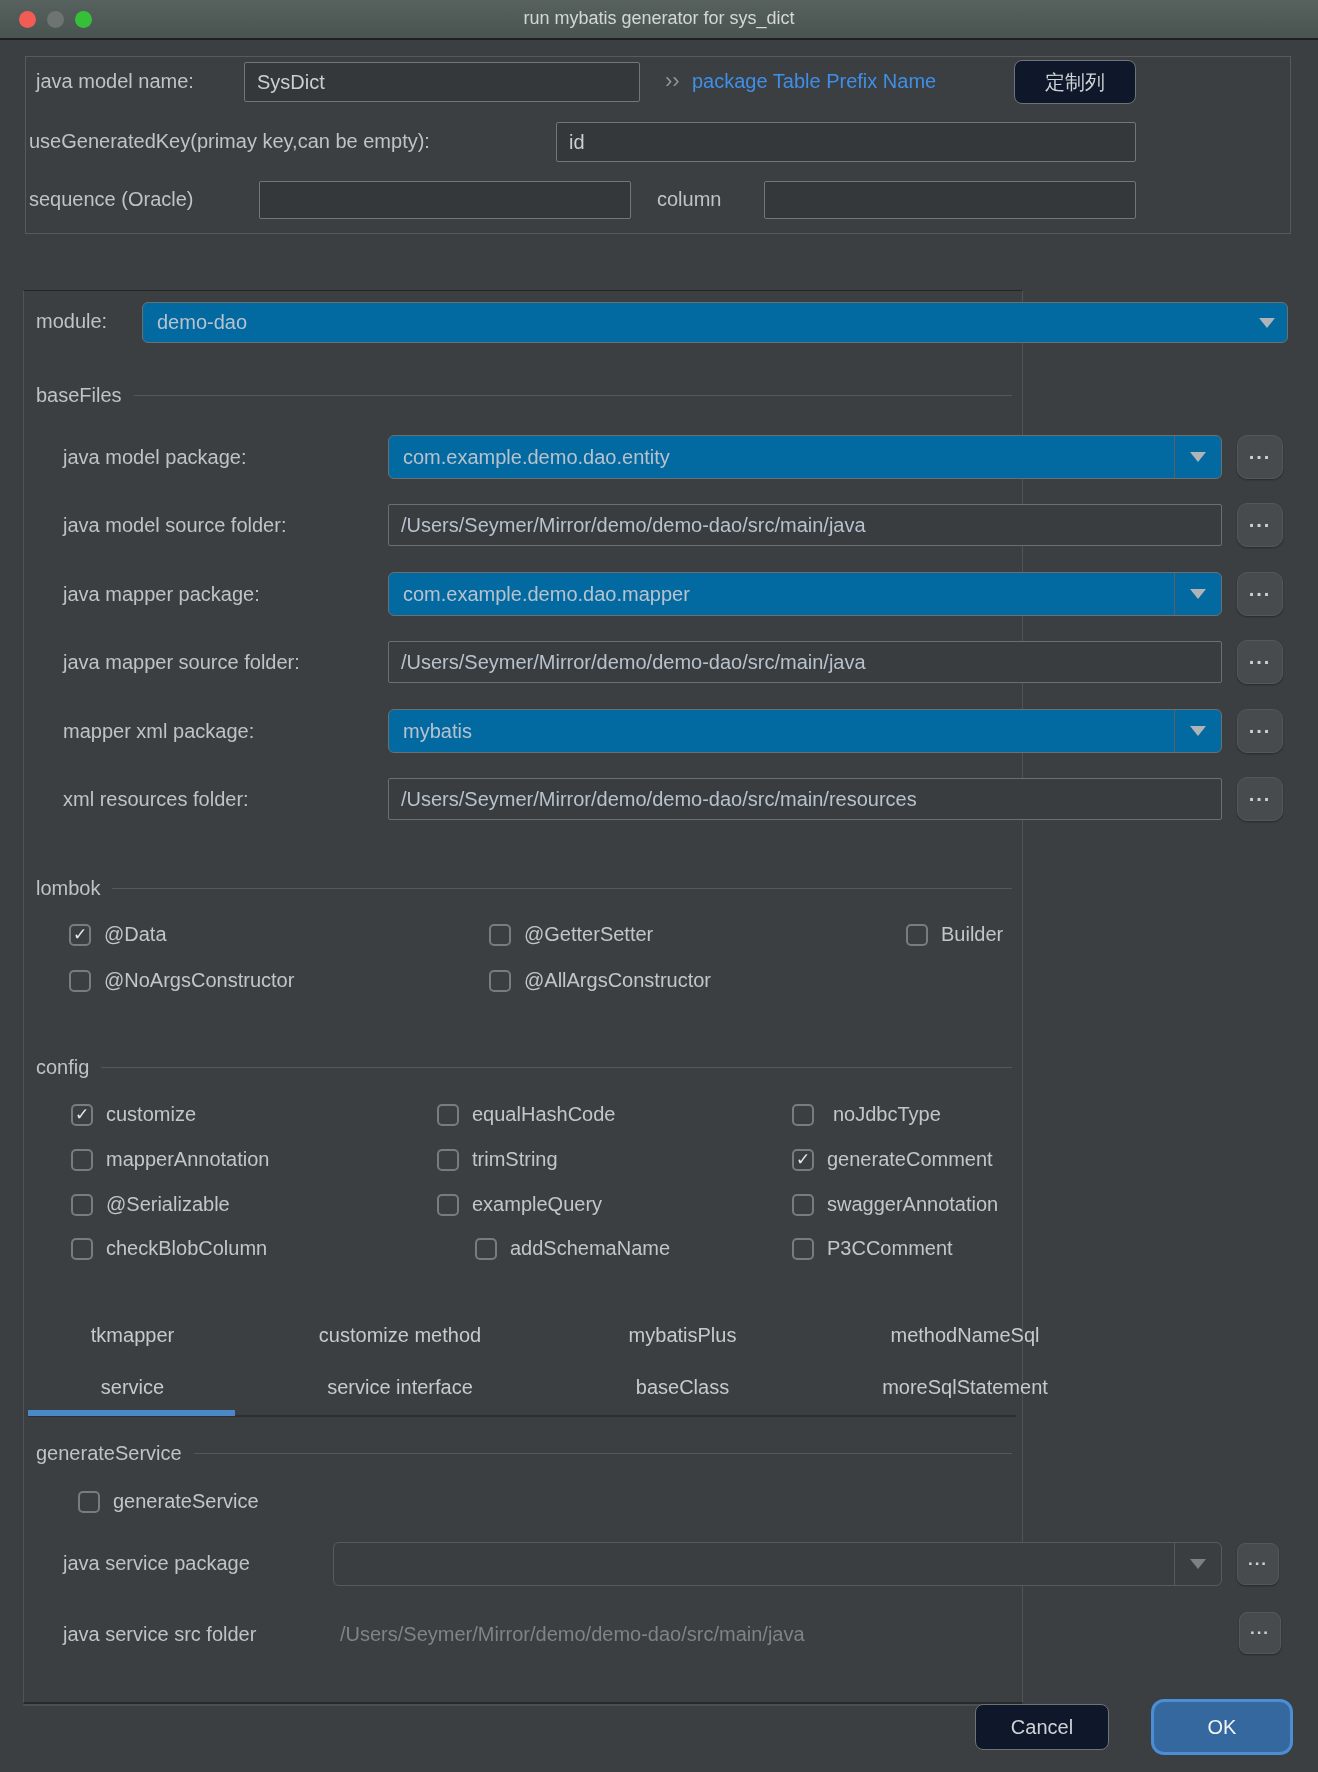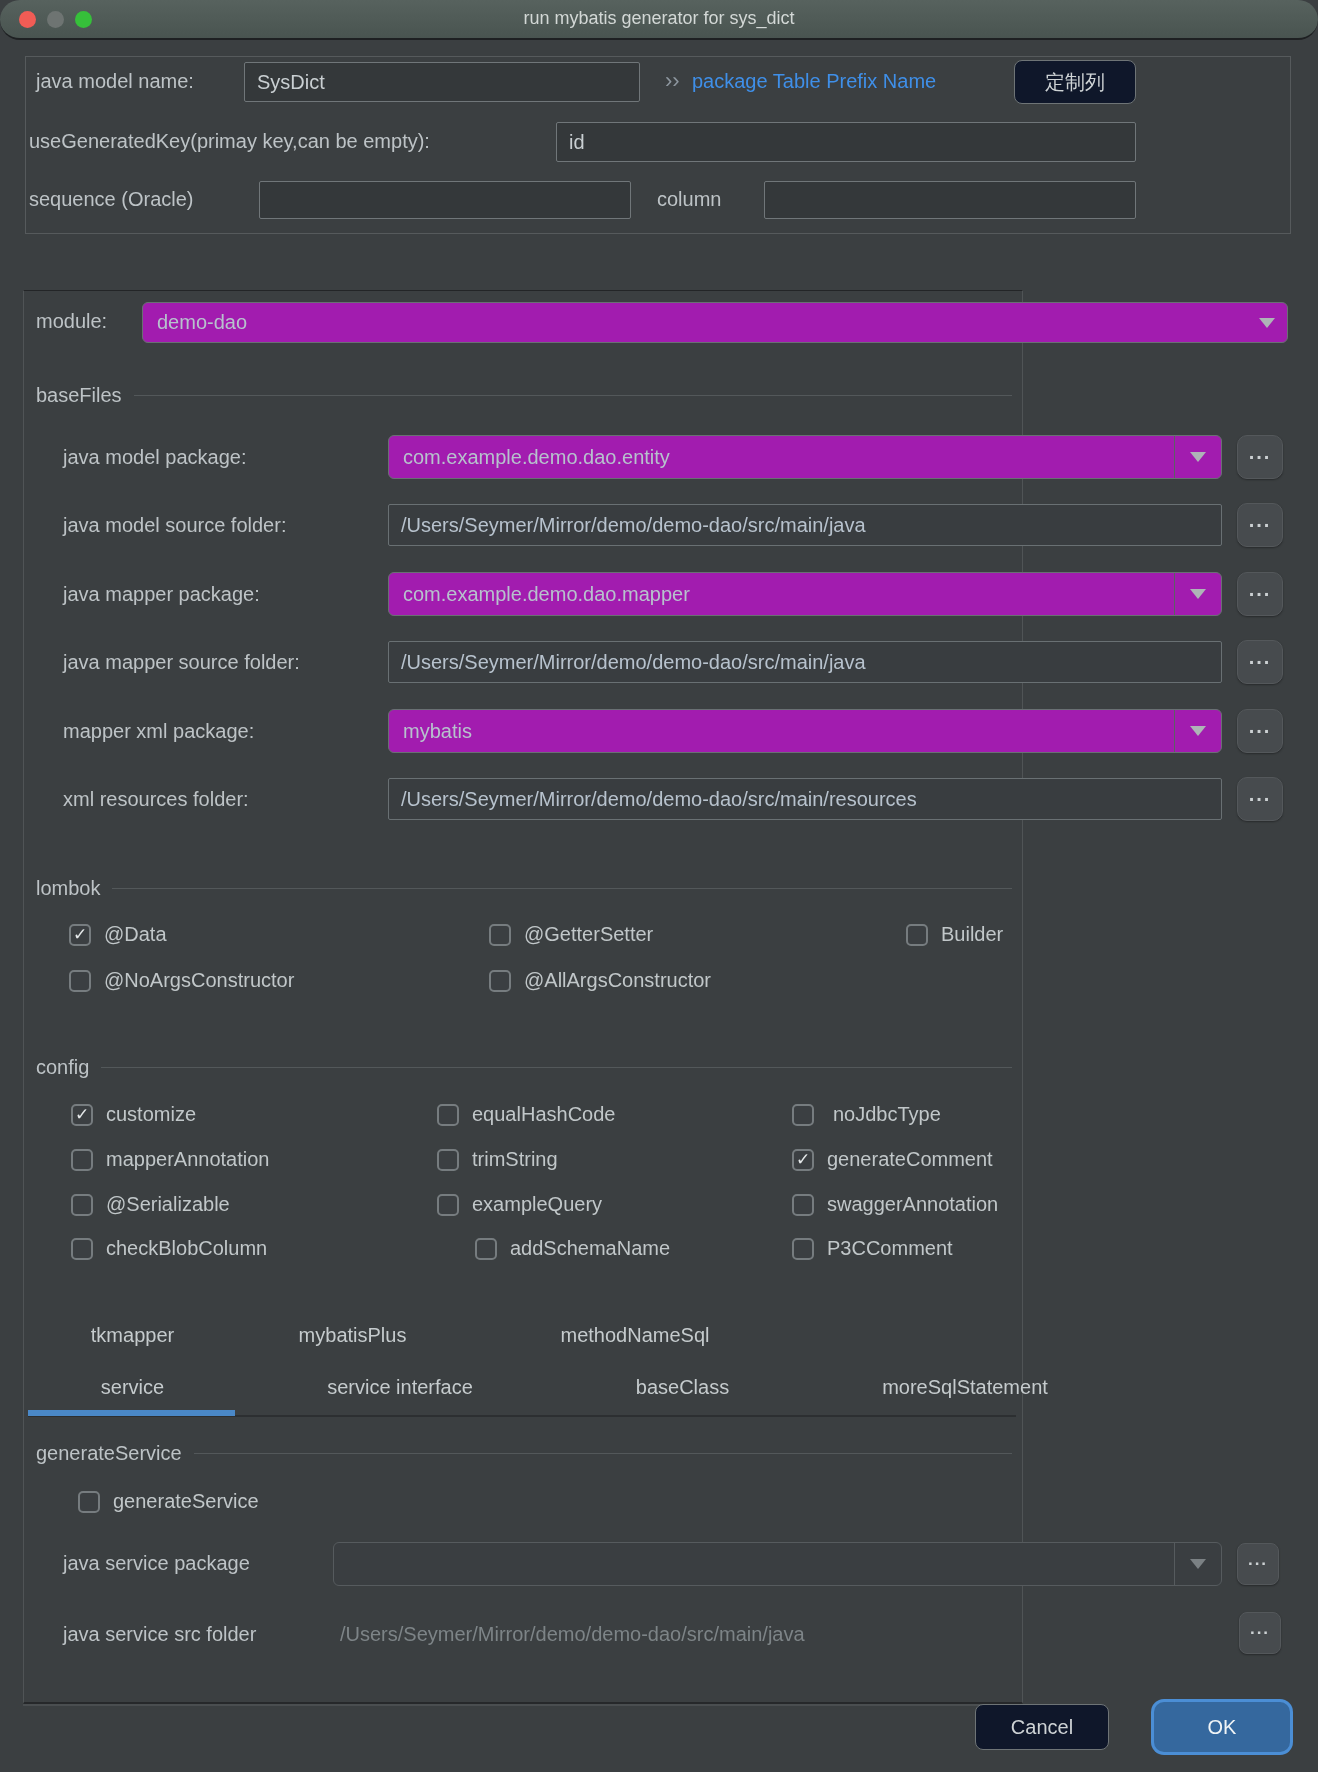--- a/index.html
+++ b/index.html
@@ -2,34 +2,34 @@
 <html><head>
 <meta charset="utf-8">
 <style>
   html,body{margin:0;padding:0;background:#2e3133;}
   #window{position:relative;width:1318px;height:1772px;background:#3b3f41;overflow:hidden;
     font-family:"Liberation Sans","DejaVu Sans",sans-serif;}
   .abs{position:absolute;}
 
   
   .titlebar{position:absolute;left:0;top:0;right:0;height:40px;
-    background:linear-gradient(#57625e,#495450);border-bottom:2px solid #1e2022;box-sizing:border-box;border-radius:20px;}
+    background:linear-gradient(#57625e,#495450);border-bottom:2px solid #1e2022;box-sizing:border-box;}
   .title{position:absolute;left:0;right:0;top:8px;text-align:center;font-size:18px;color:#d3d8d6;}
   .light{position:absolute;top:11px;width:17px;height:17px;border-radius:50%;}
 
   
   .lbl{font-size:20px;color:#bdc3c6;white-space:nowrap;}
   .ti{background:#34383a;border:1px solid #707679;border-radius:2px;color:#c9cfd2;
     font-size:20px;padding:0 12px;box-sizing:border-box;font-family:inherit;outline:none;}
   .panel{position:absolute;box-sizing:border-box;}
   .top-panel{left:25px;top:56px;width:1266px;height:178px;border:1px solid #565a5c;}
   .main-panel{left:23px;top:255px;width:1000px;height:1414px;border:1px solid #505456;
     border-top-color:#232527;border-bottom:2px solid #26282a;box-shadow:0 2px 0 #4a4e50;margin-top:35px;}
 
-  .combo{background:#a21caf;border:1px solid #697073;border-radius:6px;color:#b7c2cd;
+  .combo{background:#0369a1;border:1px solid #697073;border-radius:6px;color:#b7c2cd;
     font-size:20px;display:flex;align-items:center;box-sizing:border-box;}
   .combo .val{flex:1;padding:0 14px;white-space:nowrap;overflow:hidden;}
   .combo .arrow-box{width:46px;align-self:stretch;border-left:1px solid #5c6165;
     display:flex;align-items:center;justify-content:center;}
   .combo .arrow-plain{width:40px;display:flex;align-items:center;justify-content:center;}
   .tri{width:0;height:0;border-left:8px solid transparent;border-right:8px solid transparent;
     border-top:10px solid #aeb4b7;}
   .combo.disabled{border-color:#565b5e;background:#3a3e41;}
   .combo.disabled .tri{border-top-color:#7b8184;}
   .combo.disabled .arrow-box{border-left-color:#565b5e;}
@@ -252,20 +252,21 @@
       <span class="cb"></span>
       <span>addSchemaName</span>
     </div>
     <div class="cb-item" style="left:768px;top:946px;">
       <span class="cb"></span>
       <span>P3CComment</span>
     </div>
 
     <div class="tabs-row" style="top:1018px;">
       <div class="tab tw1">tkmapper</div>
+      <div class="tab tw2">customize method</div>
       <div class="tab tw3">mybatisPlus</div>
       <div class="tab tw4">methodNameSql</div>
     </div>
     <div class="tabs-row" style="top:1070px;">
       <div class="tab tw1">service</div>
       <div class="tab tw2">service interface</div>
       <div class="tab tw3">baseClass</div>
       <div class="tab tw4">moreSqlStatement</div>
     </div>
     <div class="tab-baseline" style="left:4px;right:6px;top:1124px;"></div>

